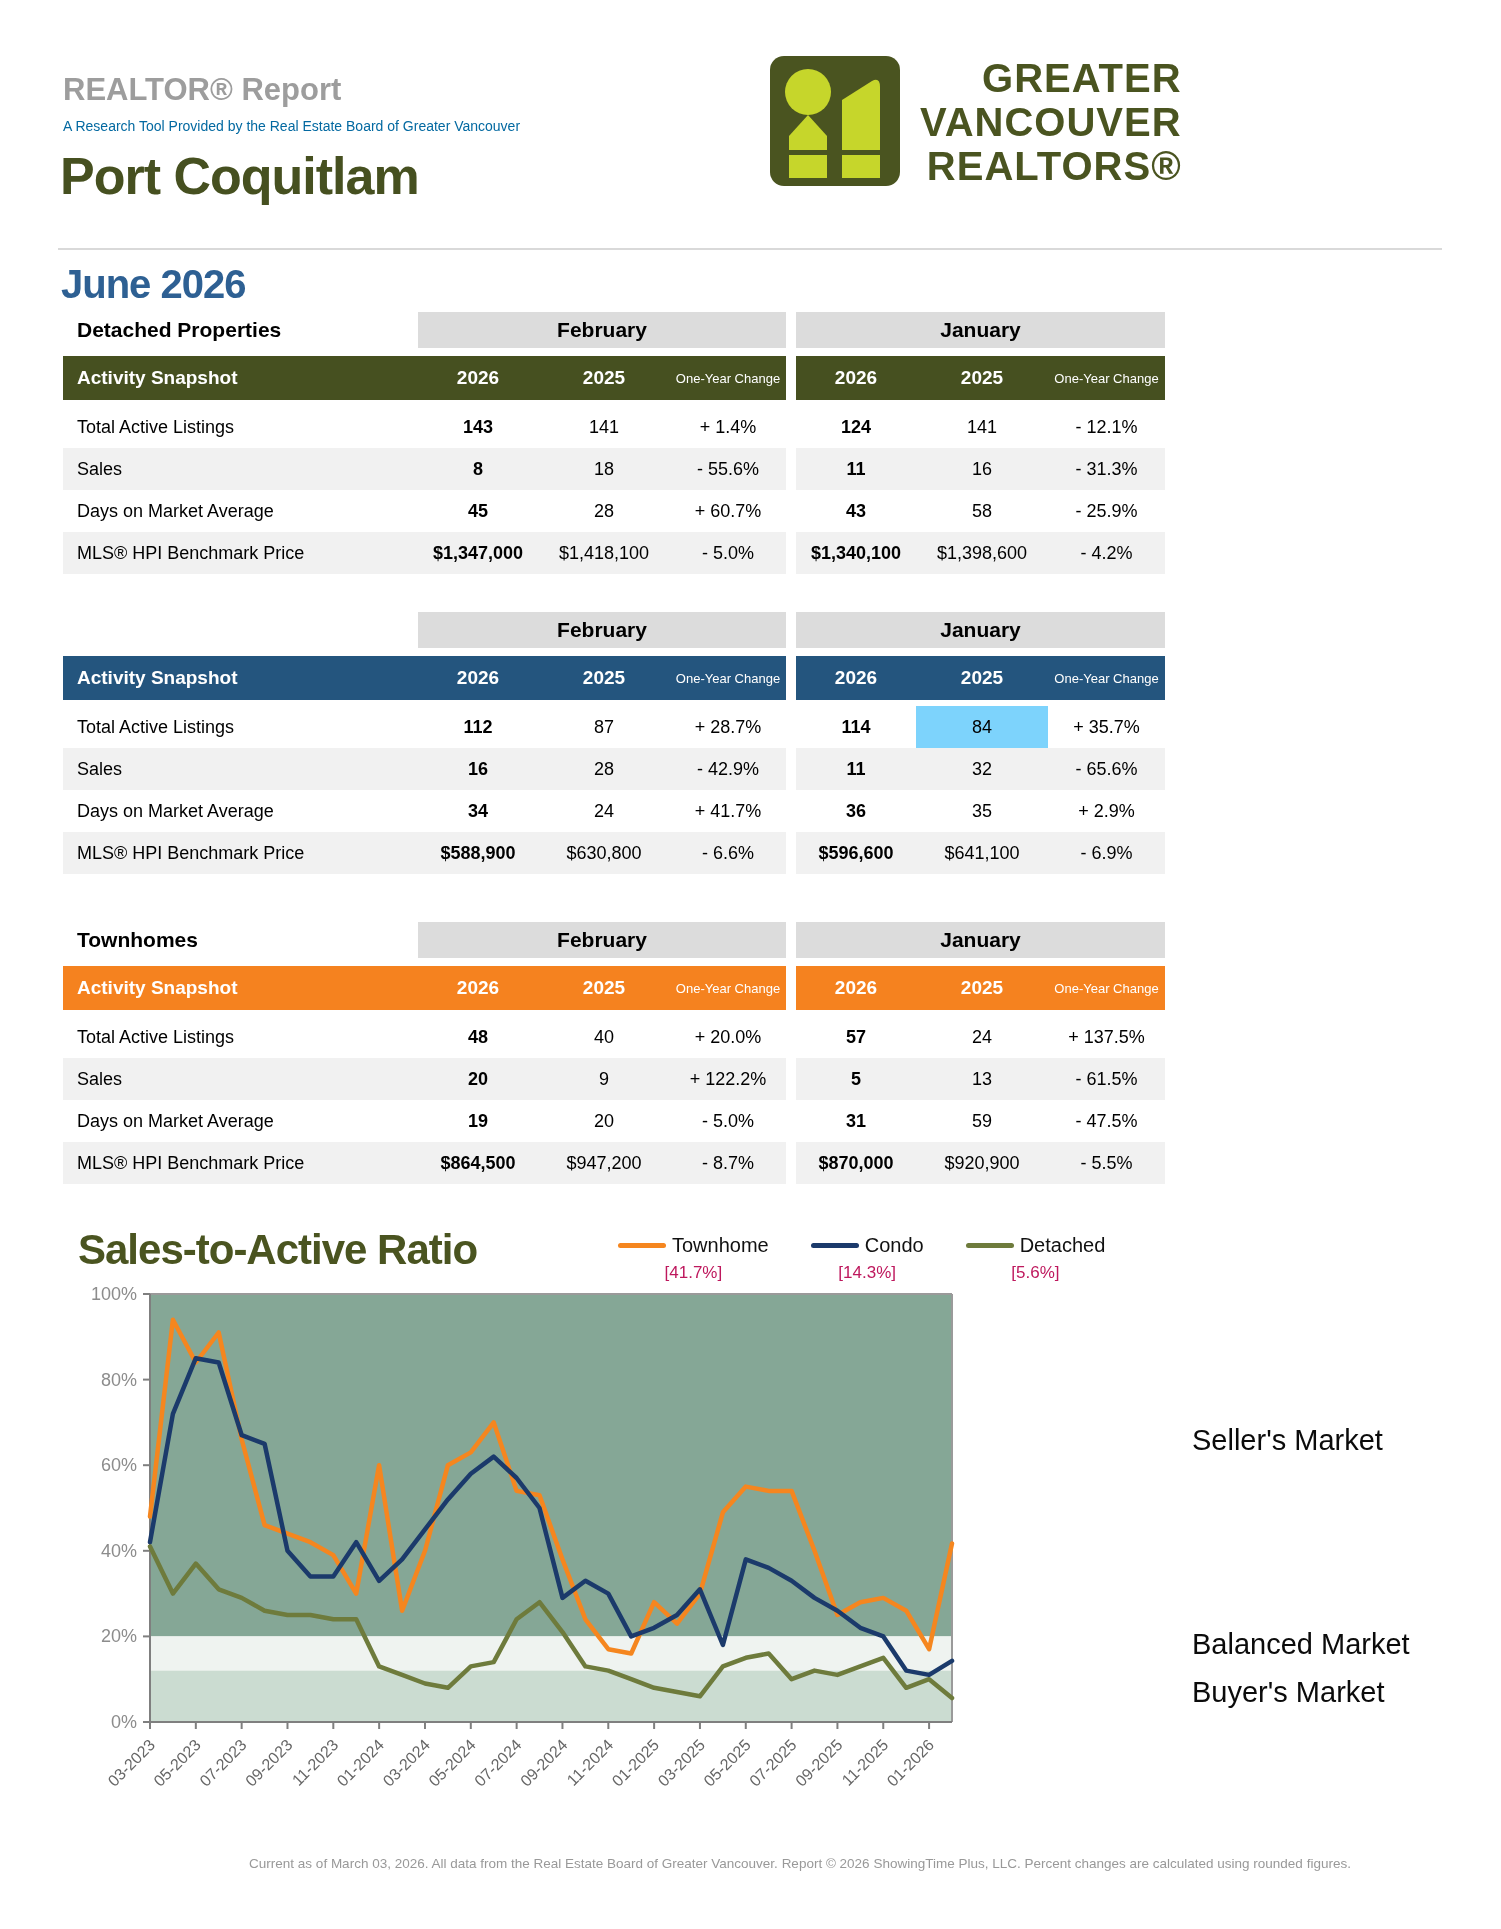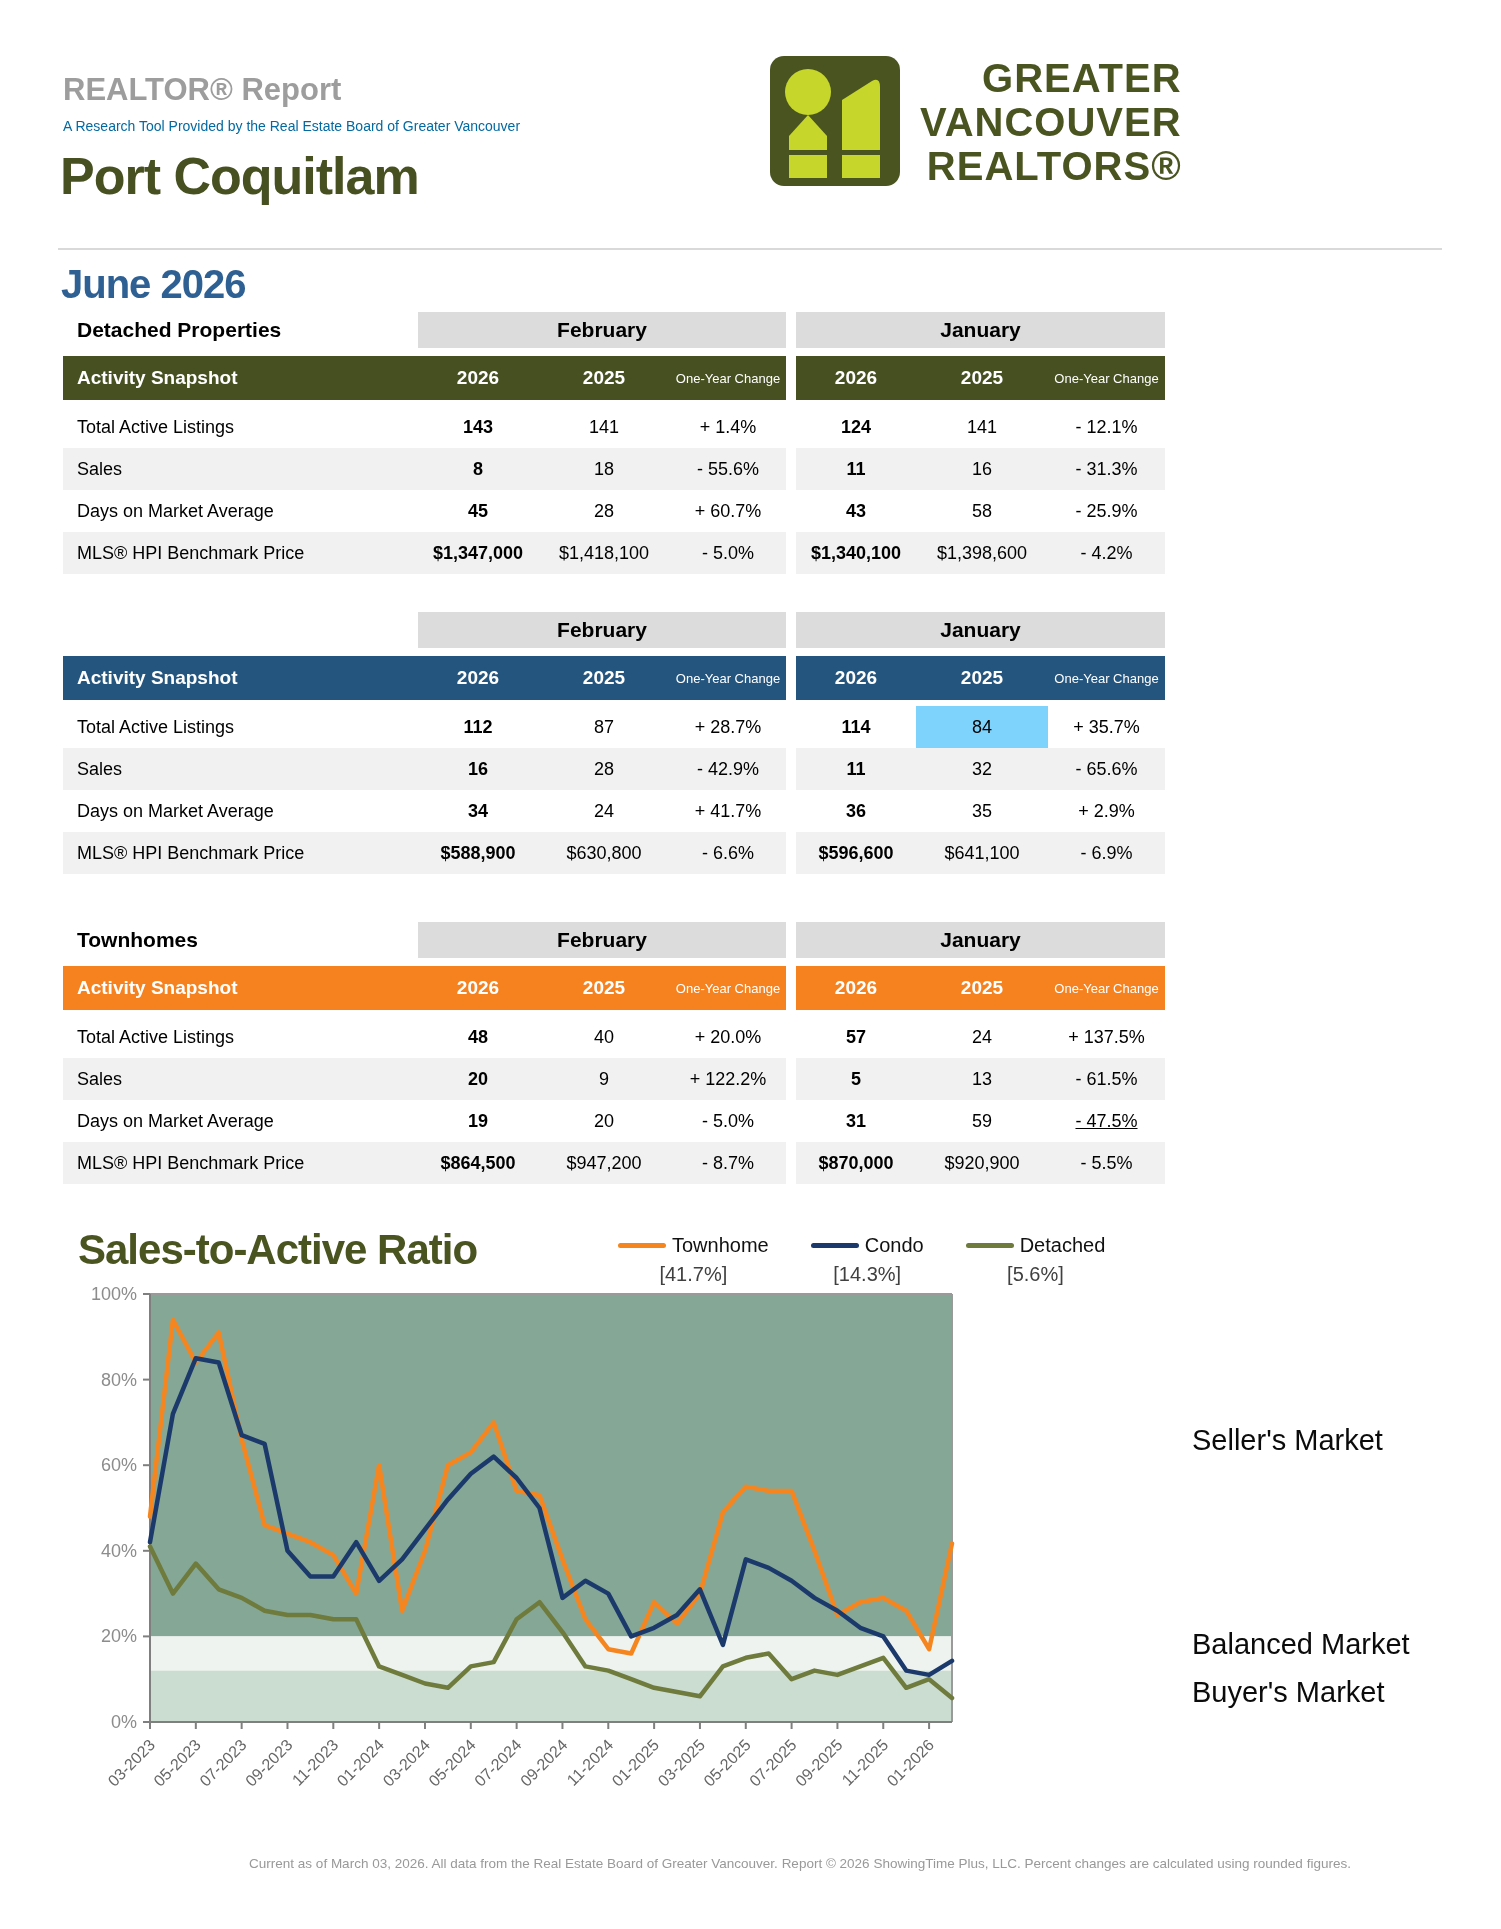--- a/index.html
+++ b/index.html
@@ -30,21 +30,21 @@
   .drow{height:42px;}
   .drow .v26{font-weight:bold;}
   .gapcol{background:#fff !important;}
   
   .chart-title{left:78px;top:1226px;font-size:42px;font-weight:bold;color:#4a5420;letter-spacing:-1px;}
   .legend{left:618px;top:1234px;display:flex;gap:42px;}
   .leg-item{display:flex;flex-direction:column;align-items:center;}
   .leg-line1{display:flex;align-items:center;}
   .leg-swatch{width:48px;height:5px;border-radius:3px;}
   .leg-name{font-size:20px;color:#111;margin-left:6px;}
-  .leg-cur{font-size:20px;color:#404040;margin-top:6px;}
+  .leg-cur{font-size:17px;color:#be185d;margin-top:6px;}
   .zone-label{left:1192px;font-size:29px;font-weight:normal;color:#0b0b0b;}
   .zone-seller{top:1424px;}
   .zone-balanced{top:1628px;}
   .zone-buyer{top:1676px;}
   
   .footer{left:140px;top:1856px;width:1320px;text-align:center;font-size:13.5px;color:#999;}
 </style>
 </head>
 <body>
 
@@ -224,21 +224,21 @@
         <div class="c" style="background: rgb(241, 241, 241);">- 61.5%</div>
       </div>
       <div class="prow drow">
         <div class="c lab" style="background: rgb(255, 255, 255);">Days on Market Average</div>
         <div class="c v26" style="background: rgb(255, 255, 255);">19</div>
         <div class="c" style="background: rgb(255, 255, 255);">20</div>
         <div class="c" style="background: rgb(255, 255, 255);">- 5.0%</div>
         <div class="c gapcol"></div>
         <div class="c v26" style="background: rgb(255, 255, 255);">31</div>
         <div class="c" style="background: rgb(255, 255, 255);">59</div>
-        <div class="c" style="background: rgb(255, 255, 255); text-decoration: underline;">- 47.5%</div>
+        <div class="c" style="background: rgb(255, 255, 255);">- 47.5%</div>
       </div>
       <div class="prow drow">
         <div class="c lab" style="background: rgb(241, 241, 241);">MLS® HPI Benchmark Price</div>
         <div class="c v26" style="background: rgb(241, 241, 241);">$864,500</div>
         <div class="c" style="background: rgb(241, 241, 241);">$947,200</div>
         <div class="c" style="background: rgb(241, 241, 241);">- 8.7%</div>
         <div class="c gapcol"></div>
         <div class="c v26" style="background: rgb(241, 241, 241);">$870,000</div>
         <div class="c" style="background: rgb(241, 241, 241);">$920,900</div>
         <div class="c" style="background: rgb(241, 241, 241);">- 5.5%</div>

